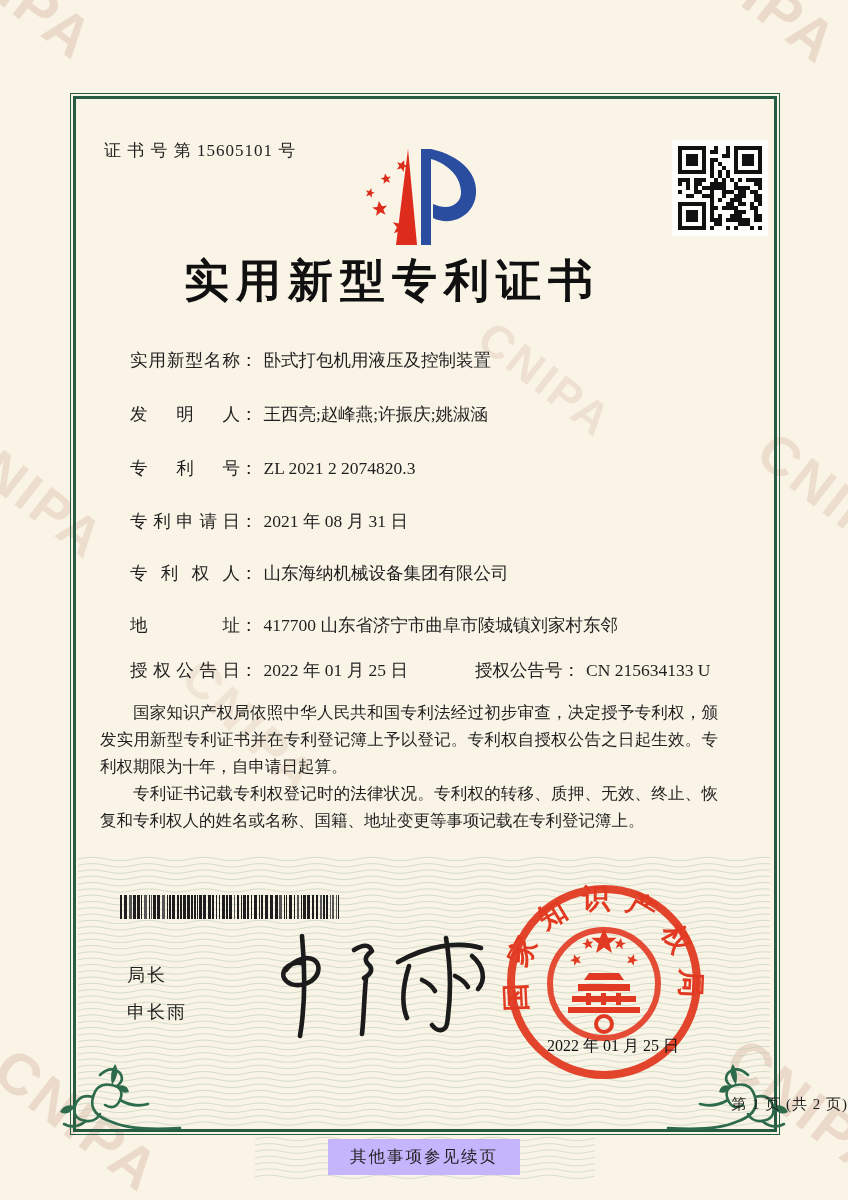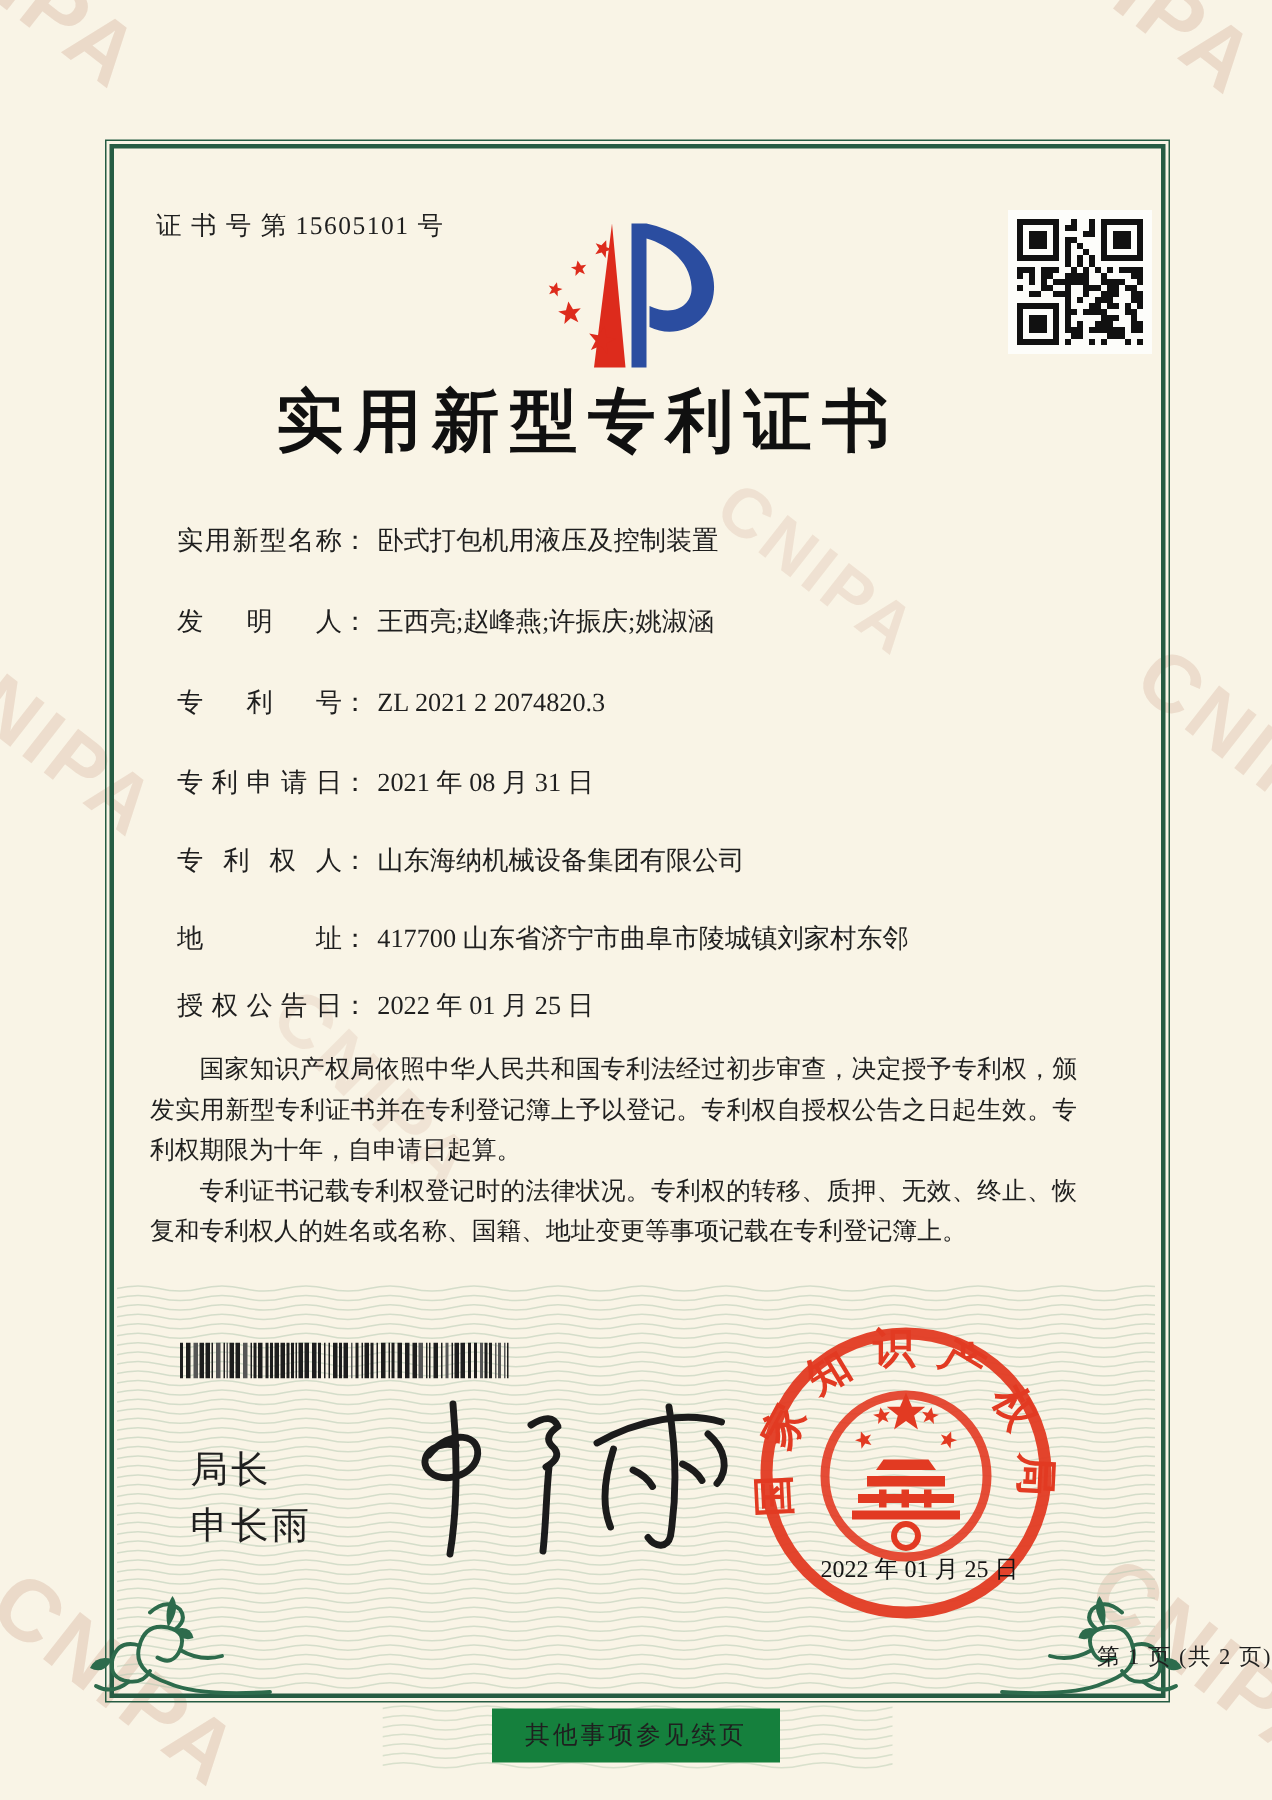--- a/index.html
+++ b/index.html
@@ -24,37 +24,37 @@
   .waves{position:absolute;z-index:2;}
   
   .cert-no{position:absolute;left:104px;top:139px;font-size:17px;letter-spacing:1px;z-index:5;text-align:center;}
   .logo{position:absolute;left:348px;top:146px;z-index:5;}
   .qr-box{position:absolute;left:672px;top:140px;width:96px;height:96px;background:#fdfdfa;z-index:5;
           display:flex;align-items:center;justify-content:center;}
   .title{position:absolute;left:0;top:251px;width:784px;text-align:center;font-size:45px;
          font-weight:700;letter-spacing:7px;z-index:5;color:#101010;}
   .frow{position:absolute;left:118px;z-index:5;font-size:17.5px;white-space:nowrap;}
   .flabel{display:inline-block;width:110px;text-align:justify;text-align-last:justify;
-          -moz-text-align-last:justify;vertical-align:top;}
+          -moz-text-align-last:justify;vertical-align:top;margin-left:12px;}
   .colon{margin-right:6px;}
   .pair2{position:absolute;left:357px;top:0;white-space:nowrap;}
   .paras{position:absolute;left:100px;top:699px;width:618px;z-index:5;font-size:16.5px;
          line-height:27px;text-align:justify;}
   .paras p{margin:0;text-indent:2em;}
   .barcode{position:absolute;left:118px;top:895px;z-index:5;}
-  .sig-label{position:absolute;left:127px;font-size:25px;z-index:6;letter-spacing:2px;}
+  .sig-label{position:absolute;left:127px;font-size:18px;z-index:6;letter-spacing:2px;}
   .sig-title{top:963px;} .sig-name{top:1000px;}
   .signature{position:absolute;left:250px;top:928px;z-index:6;}
   .seal{position:absolute;left:498px;top:876px;z-index:5;}
   .seal-date{position:absolute;left:528px;top:1036px;width:170px;text-align:center;
              font-size:16px;color:#141414;z-index:6;white-space:nowrap;}
   .page-info{position:absolute;left:0;top:1095px;width:848px;text-align:right;
              font-size:15px;z-index:5;letter-spacing:1px;}
   .note-box{position:absolute;left:0;top:1139px;width:848px;text-align:center;z-index:6;}
-  .note-inner{display:inline-block;background:#15803d;padding:7px 22px;font-size:16.5px;
+  .note-inner{display:inline-block;background:#c4b5fd;padding:7px 22px;font-size:16.5px;
               letter-spacing:2px;}
 </style>
 </head>
 <body>
 
 <div class="page">
 
   <svg width="0" height="0" style="position:absolute">
     <defs>
       <path id="star5" d="M0,-10 L2.94,-3.09 L9.51,-3.09 L4.05,1.18 L5.88,8.09 L0,4 L-5.88,8.09 L-4.05,1.18 L-9.51,-3.09 L-2.94,-3.09 Z"></path>
@@ -287,20 +287,23 @@
     <span class="flabel">专利申请日</span><span class="colon">：</span><span class="fvalue">2021 年 08 月 31 日</span>
   </div>
   <div class="frow" style="top:561px">
     <span class="flabel">专利权人</span><span class="colon">：</span><span class="fvalue">山东海纳机械设备集团有限公司</span>
   </div>
   <div class="frow" style="top:613px">
     <span class="flabel">地址</span><span class="colon">：</span><span class="fvalue">417700 山东省济宁市曲阜市陵城镇刘家村东邻</span>
   </div>
   <div class="frow" style="top:658px">
     <span class="flabel">授权公告日</span><span class="colon">：</span><span class="fvalue">2022 年 01 月 25 日</span>
+    <span class="pair2">
+      <span>授权公告号</span><span class="colon">：</span><span>CN 215634133 U</span>
+    </span>
   </div>
 
   <div class="paras">
     <p>国家知识产权局依照中华人民共和国专利法经过初步审查，决定授予专利权，颁发实用新型专利证书并在专利登记簿上予以登记。专利权自授权公告之日起生效。专利权期限为十年，自申请日起算。</p>
     <p>专利证书记载专利权登记时的法律状况。专利权的转移、质押、无效、终止、恢复和专利权人的姓名或名称、国籍、地址变更等事项记载在专利登记簿上。</p>
   </div>
 
   <svg id="barcode" class="barcode" width="228" height="24">
       <rect x="2" y="0" width="2" height="24" fill="#1d1d1d"></rect>
       <rect x="6" y="0" width="3" height="24" fill="#1d1d1d"></rect>

